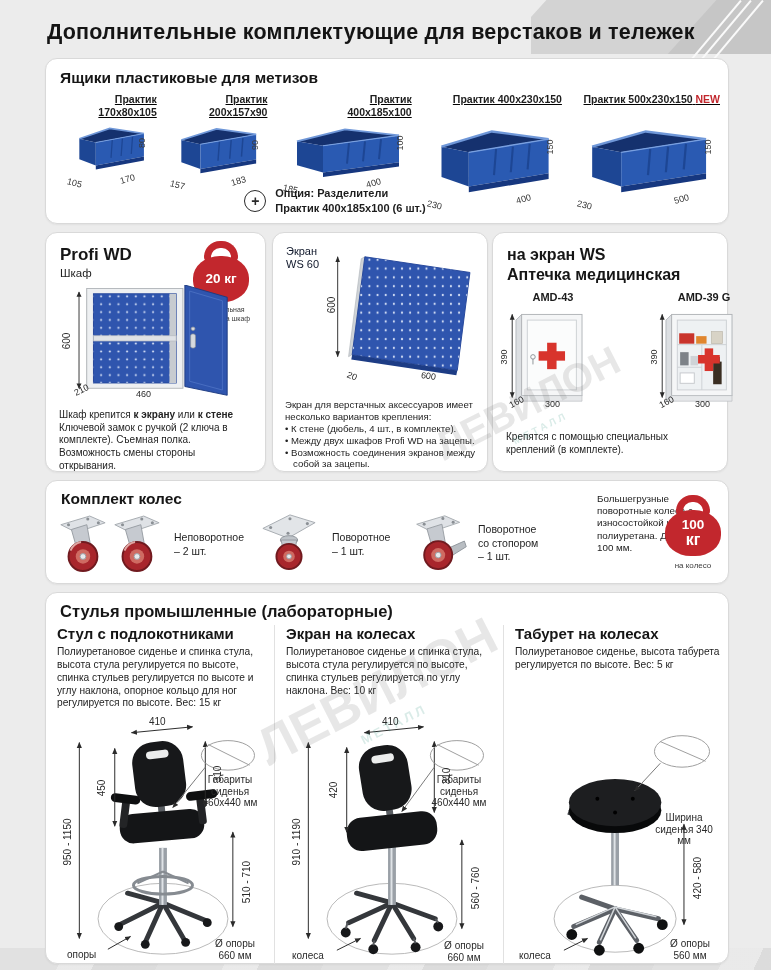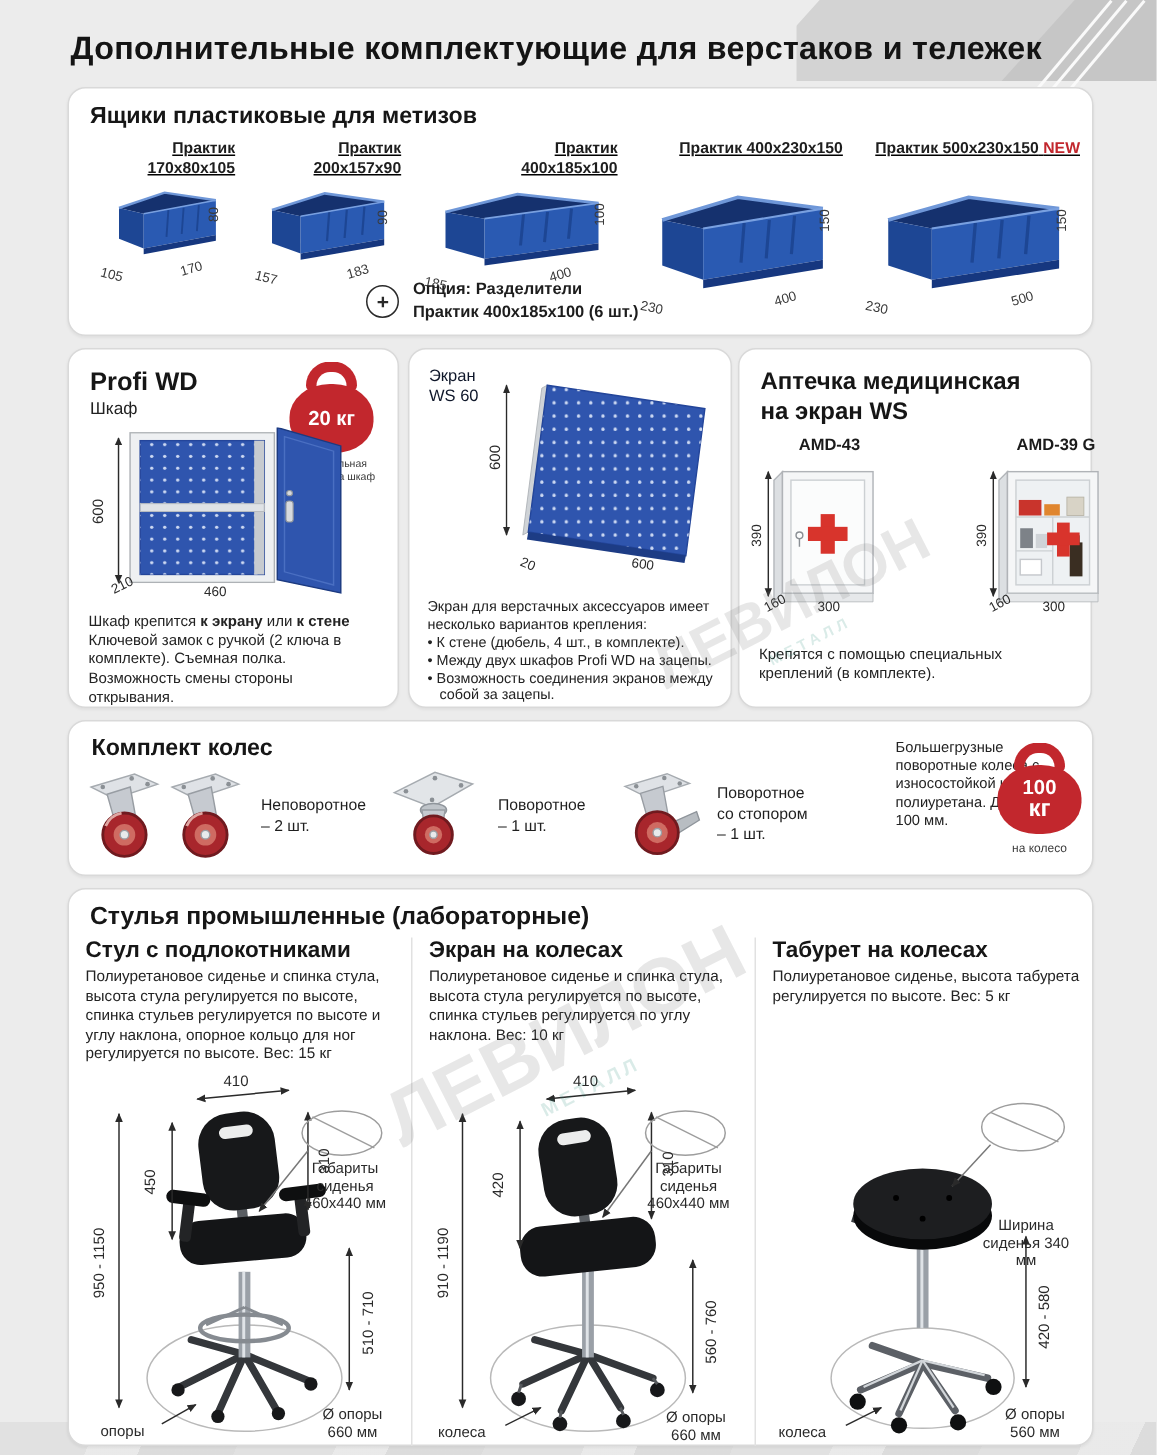--- a/index.html
+++ b/index.html
@@ -325,22 +325,22 @@
       <ul>
         <li>• К стене (дюбель, 4 шт., в комплекте).</li>
         <li>• Между двух шкафов Profi WD на зацепы.</li>
         <li>• Возможность соединения экранов между собой за зацепы.</li>
       </ul>
     </div>
   </section>
 
   <section class="card apt-card">
     <h2>
+      <div>на экран WS</div>
       <div>Аптечка медицинская</div>
-      <div>на экран WS</div>
     </h2>
     <div class="apt-model" style="left:8px;width:104px;">
       <div class="apt-name">AMD-43</div>
       <div class="apt-fig">
         <svg width="96" height="100" viewBox="0 0 98 106">
           <line x1="10" y1="10" x2="10" y2="98" stroke="#2a2a2a" stroke-width="1" marker-start="url(#arr)" marker-end="url(#arr)"></line>
           <polygon points="14,16 20,10 20,96 14,102" fill="#dcdfe2" stroke="#b4b7bb"></polygon>
           <rect x="20" y="10" width="64" height="86" fill="#f5f6f7" stroke="#b0b3b7"></rect>
           <rect x="26" y="16" width="52" height="74" fill="#fbfcfc" stroke="#ccd0d3"></rect>
           <rect x="47" y="40" width="10" height="28" fill="#d8342c"></rect>

